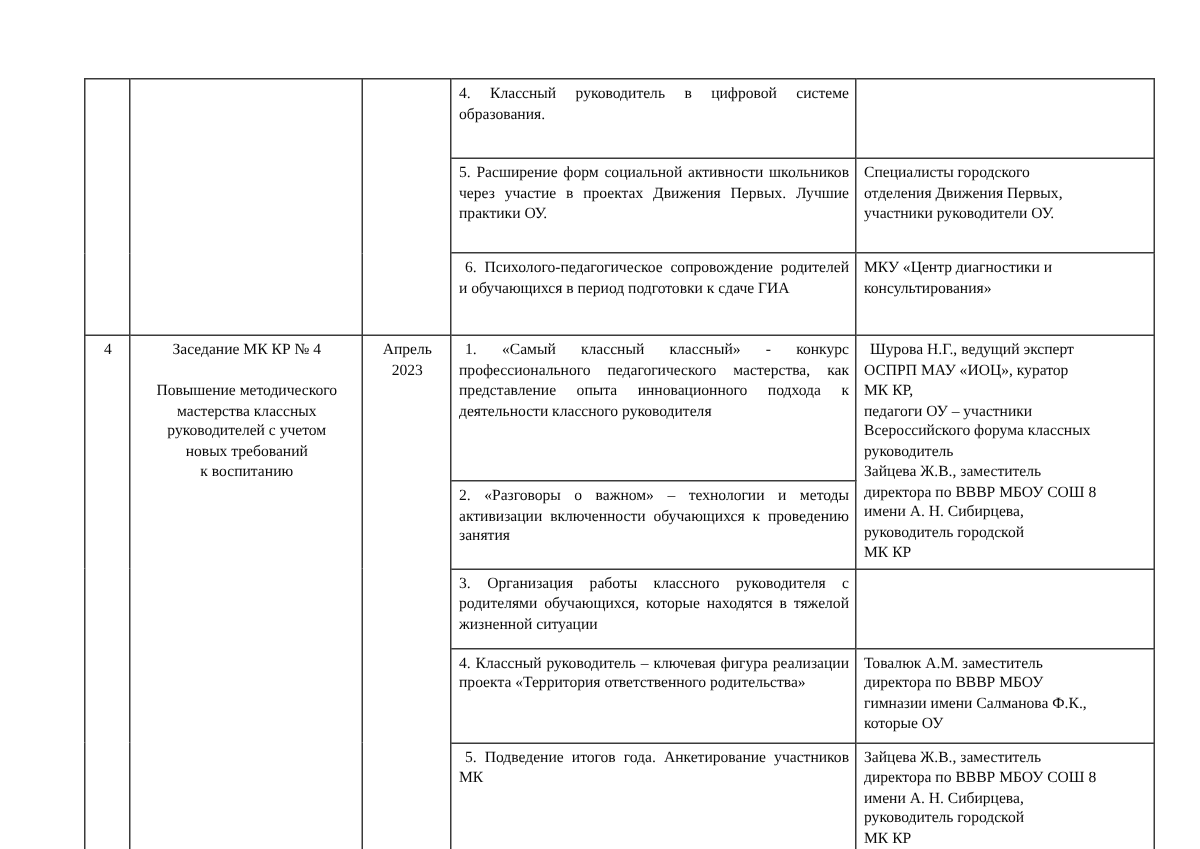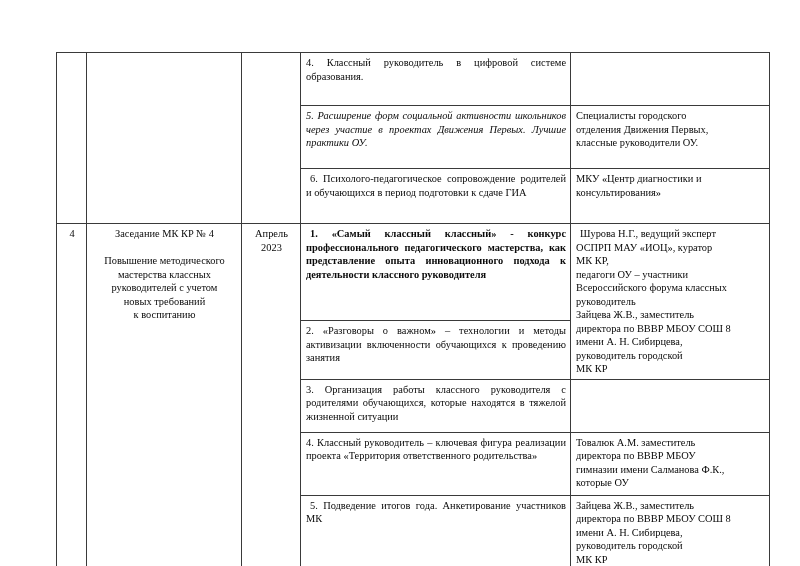--- a/index.html
+++ b/index.html
@@ -72,23 +72,23 @@
     line-height: 1.32;
     margin-top: 44px;
   }
   td.blank { padding: 0; }
 
   .cell-line { display: block; }
   .indent-first { text-indent: 4px; }
 
   
   .h-r1 { height: 46px; }
-  .h-r2 { height: 56px; font-style: italic; }
+  .h-r2 { height: 56px; }
   .h-r3 { height: 48px; }
-  .h-r4 { height: 74px; font-weight: bold; }
+  .h-r4 { height: 74px; }
   .h-r5 { height: 42px; margin-top: 32px; }
   .h-r6 { height: 46px; }
   .h-r7 { height: 56px; }
   .h-r8 { height: 66px; }
 </style>
 </head>
 <body>
 
 <div class="page">
 
@@ -108,21 +108,21 @@
         <td class="date blank" rowspan="3"></td>
         <td class="content h-r1">4. Классный руководитель в цифровой системе образования.</td>
         <td class="resp"></td>
       </tr>
 
       <tr>
         <td class="content h-r2">5. Расширение форм социальной активности школьников через участие в проектах Движения Первых. Лучшие практики ОУ.</td>
         <td class="resp">
           <span class="cell-line">Специалисты городского</span>
           <span class="cell-line">отделения Движения Первых,</span>
-          <span class="cell-line">классные руководители ОУ.</span>
+          <span class="cell-line">участники руководители ОУ.</span>
         </td>
       </tr>
 
       <tr>
         <td class="content h-r3 indent-first">6. Психолого-педагогическое сопровождение родителей и обучающихся в период подготовки к сдаче ГИА</td>
         <td class="resp">
           <span class="cell-line">МКУ «Центр диагностики и</span>
           <span class="cell-line">консультирования»</span>
         </td>
       </tr>

